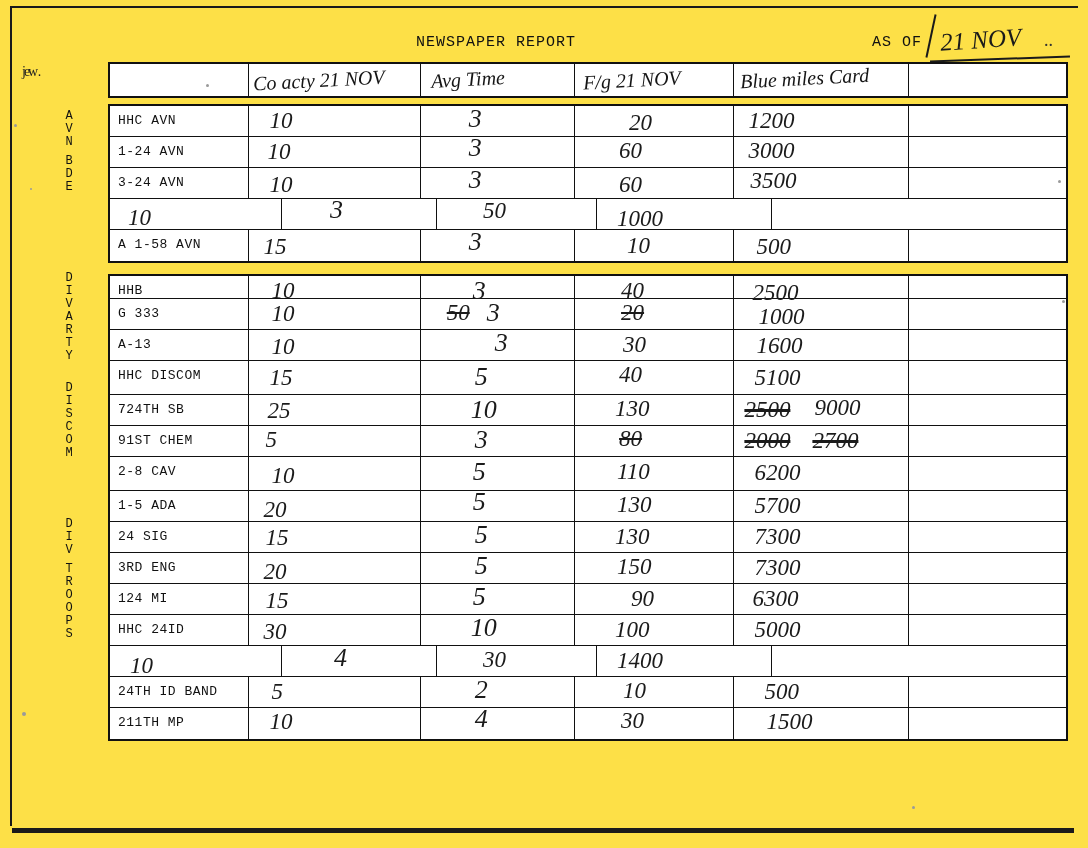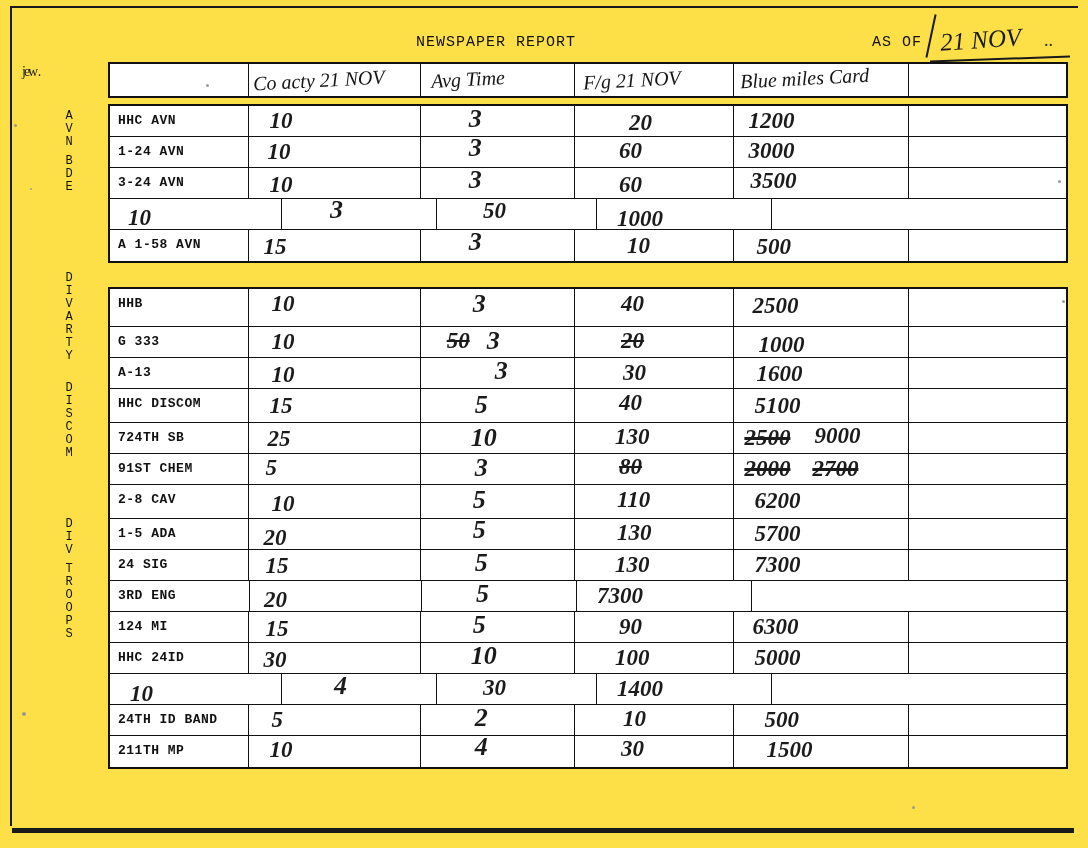--- a/index.html
+++ b/index.html
@@ -116,24 +116,23 @@
   
   #grid {
     position: absolute;
     left: 108px; top: 62px;
     width: 960px;
   }
   .tblock {
     position: relative;
     border: 2px solid #111;
     border-bottom: 2px solid #111;
-    margin-bottom: 24px;
+    margin-bottom: 11px;
     box-sizing: border-box;
     background: #fff;
-    font-weight: bold;
   }
   .trow {
     display: flex;
     height: 31px;
     box-sizing: border-box;
     border-bottom: 1px solid #111;
   }
   .trow:last-child { border-bottom: none; }
   .tcell {
     box-sizing: border-box;
@@ -360,21 +359,21 @@
         <div class="tcell c-n4">
             <div class="hw" style="left:22px; top:4px;">500</div>
           </div>
         <div class="tcell c-blank"></div>
       </div>
 
     </div>
 
     <div class="tblock" style="margin-top:10px;">
 
-      <div class="trow" style="height:38px">
+      <div class="trow" style="height:23px">
         <div class="tcell c-unit">
             <div class="unit-label">HHB</div>
           </div>
         <div class="tcell c-n1">
             <div class="hw" style="left:22px; top:2px;">10</div>
           </div>
         <div class="tcell c-n2">
             <div class="hw big" style="left:52px; top:0px;">3</div>
           </div>
         <div class="tcell c-n3">
@@ -544,38 +543,41 @@
       <div class="trow">
         <div class="tcell c-unit">
             <div class="unit-label">3RD ENG</div>
           </div>
         <div class="tcell c-n1">
             <div class="hw" style="left:14px; top:6px;">20</div>
           </div>
         <div class="tcell c-n2">
             <div class="hw big" style="left:54px; top:-2px;">5</div>
           </div>
+        <div class="tcell c-n3">
+            <div class="hw" style="left:42px; top:1px;">150</div>
+          </div>
         <div class="tcell c-n4">
             <div class="hw" style="left:20px; top:2px;">7300</div>
           </div>
         <div class="tcell c-blank"></div>
       </div>
 
       <div class="trow">
         <div class="tcell c-unit">
             <div class="unit-label">124 MI</div>
           </div>
         <div class="tcell c-n1">
             <div class="hw" style="left:16px; top:4px;">15</div>
           </div>
         <div class="tcell c-n2">
             <div class="hw big" style="left:52px; top:-2px;">5</div>
           </div>
         <div class="tcell c-n3">
-            <div class="hw" style="left:44px; top:2px;text-align:center;">90</div>
+            <div class="hw" style="left:56px; top:2px;text-align:center;">90</div>
           </div>
         <div class="tcell c-n4">
             <div class="hw" style="left:18px; top:2px;">6300</div>
           </div>
         <div class="tcell c-blank"></div>
       </div>
 
       <div class="trow">
         <div class="tcell c-unit">
             <div class="unit-label">HHC 24ID</div>

